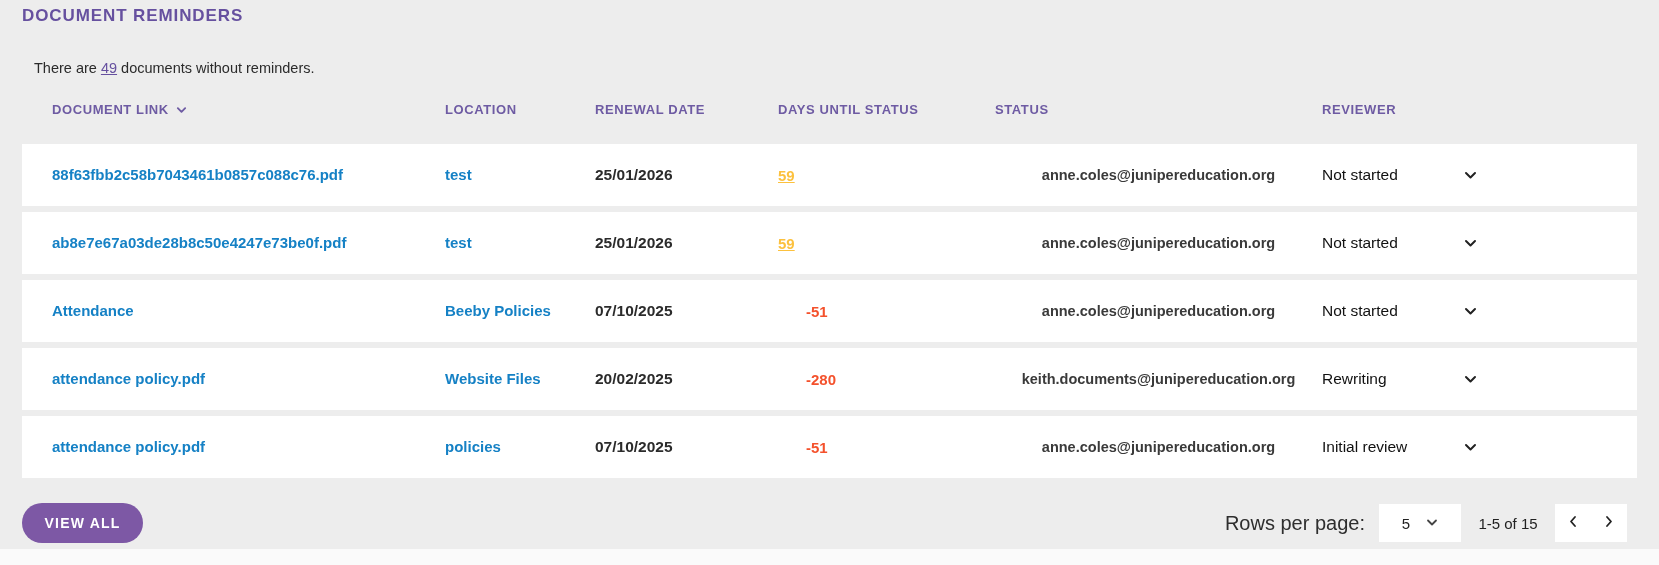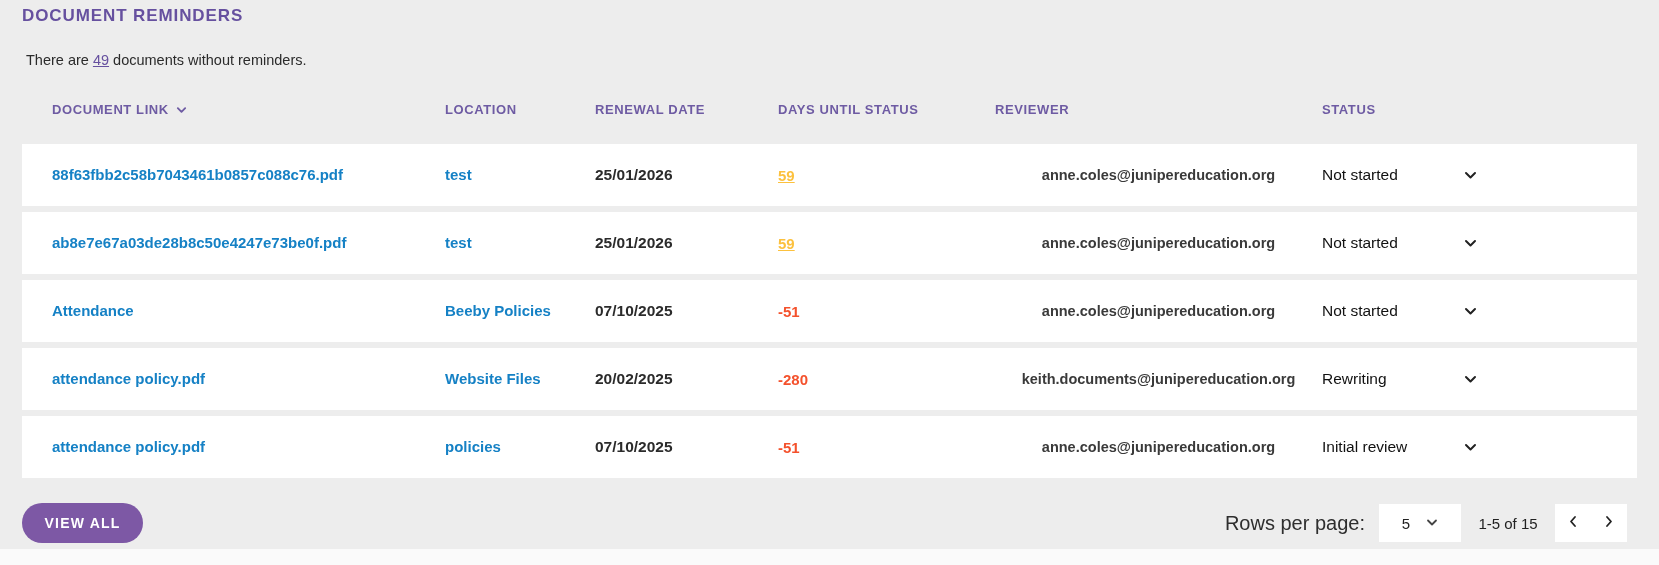--- a/index.html
+++ b/index.html
@@ -8,21 +8,21 @@
     position:relative; width:1659px; height:565px;
     background:var(--bg); overflow:hidden;
   }
   .page-title {
     position:absolute; left:22px; top:6px;
     font-size:17px; font-weight:bold; letter-spacing:0.9px;
     color:var(--title-purple); margin:0;
   }
   .subtitle {
     position:absolute; left:22px; top:48px;
-    font-size:14.5px; color:#2b2b2b; margin:4px;
+    font-size:14.5px; color:#2b2b2b; margin:12px;
   }
   .subtitle a { color:var(--title-purple); text-decoration:underline; cursor:pointer; }
 
   .grid {
     display:grid;
     grid-template-columns:393px 150px 183px 217px 327px 315px;
     align-items:center;
     padding-left:30px;
     box-sizing:border-box;
   }
@@ -41,21 +41,21 @@
     height:62px; margin-bottom:6px; background:var(--card);
   }
   .cell { white-space:nowrap; overflow:hidden; }
   .link {
     color:var(--link-blue); font-weight:bold; font-size:15px;
     text-decoration:none; cursor:pointer;
   }
   .date { font-weight:bold; font-size:15.5px; color:#2b2b2b; }
   .days { font-weight:bold; font-size:15px; }
   .days.tone-amber { color:var(--amber);text-decoration:underline; }
-  .days.tone-red { color:var(--red); }
+  .days.tone-red { color:var(--red);margin-left:28px; }
   .reviewer { font-weight:bold; font-size:14.5px; color:#3a3a3a;text-align:center; }
   .status-cell { display:flex; align-items:center; cursor:pointer; }
   .status-label { width:142px; font-size:15.5px; color:#111111; font-weight:normal; }
   .chev { display:inline-flex; color:#222222; }
 
   .view-all {
     position:absolute; left:22px; top:503px; width:121px; height:40px;
     background:var(--button-purple); color:#ffffff; border:none;
     border-radius:20px; font-family:inherit; font-size:14px; font-weight:bold;
     letter-spacing:1.2px; cursor:pointer;
@@ -97,22 +97,22 @@
       <span>DOCUMENT LINK</span>
       <span class="sort-icon">
         <svg width="11" height="8" viewBox="0 0 12 8">
             <polyline points="2,2 6,6 10,2" fill="none" stroke="currentColor" stroke-width="2" stroke-linecap="round" stroke-linejoin="round"></polyline>
           </svg>
       </span>
     </div>
     <div class="th">LOCATION</div>
     <div class="th">RENEWAL DATE</div>
     <div class="th">DAYS UNTIL STATUS</div>
+    <div class="th">STATUS</div>
     <div class="th">REVIEWER</div>
-    <div class="th">STATUS</div>
   </div>
 
   <div class="tbody">
       <div class="row grid">
       <div class="cell">
         <a class="link">88f63fbb2c58b7043461b0857c088c76.pdf</a>
       </div>
       <div class="cell">
         <a class="link">test</a>
       </div>

